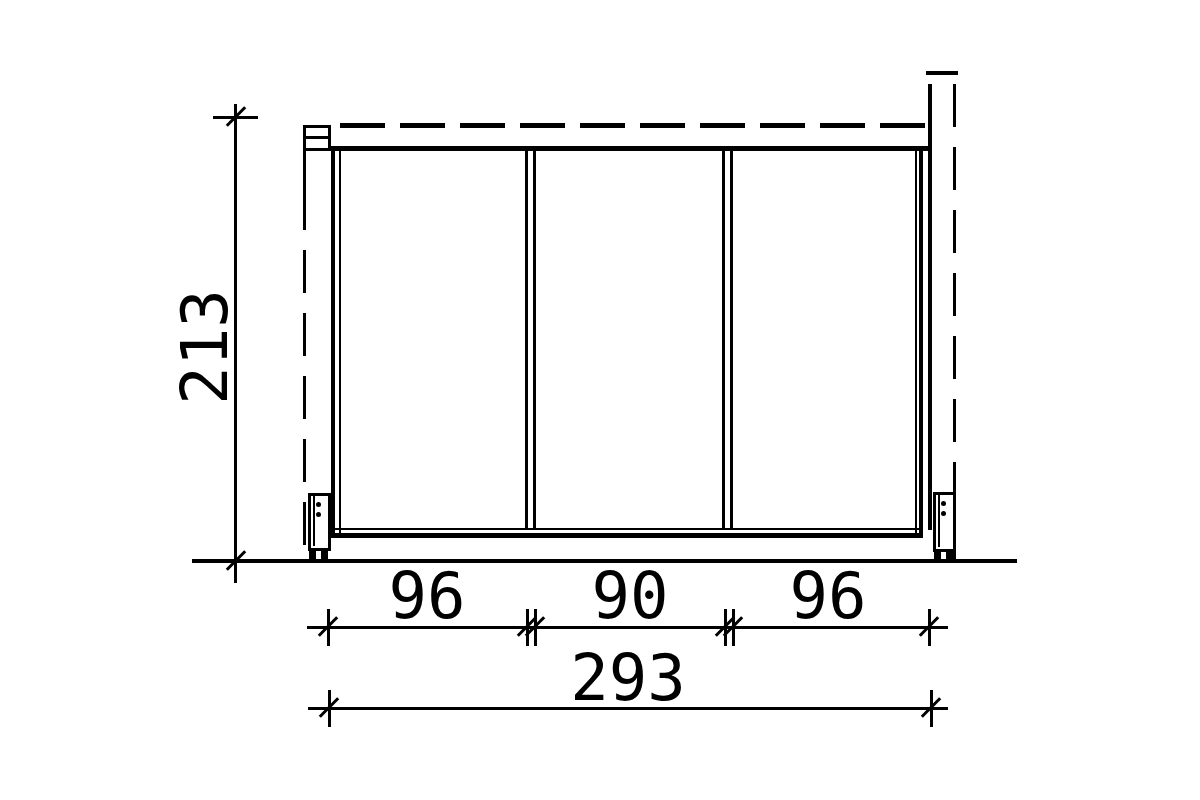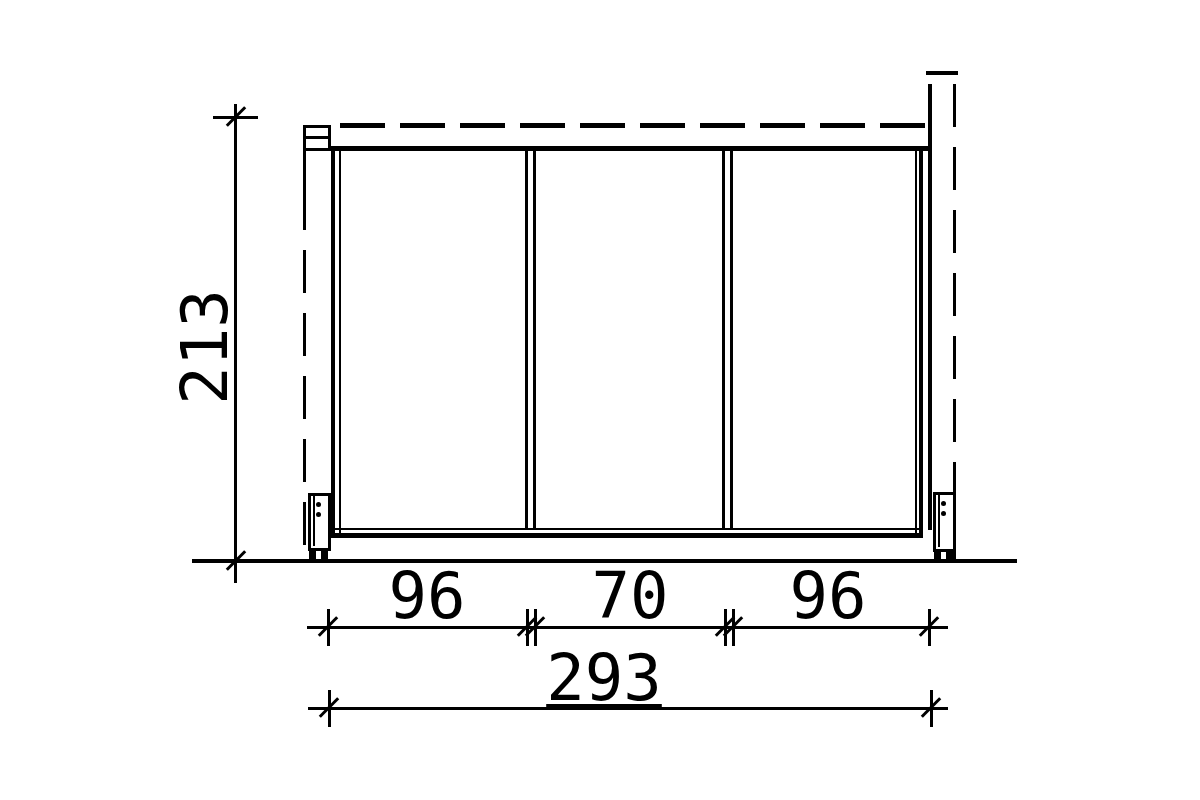--- a/index.html
+++ b/index.html
@@ -99,26 +99,26 @@
     <div class="ln" style="left:928px; top:609px; width:3px; height:37px;"></div>
 
     <div class="slash" style="left:315px; top:625px;"></div>
     <div class="slash" style="left:514px; top:625px;"></div>
     <div class="slash" style="left:522px; top:625px;"></div>
     <div class="slash" style="left:712px; top:625px;"></div>
     <div class="slash" style="left:720px; top:625px;"></div>
     <div class="slash" style="left:916px; top:625px;"></div>
 
     <div class="dimtext" style="left:347px; top:572px; width:160px;">96</div>
-    <div class="dimtext" style="left:550px; top:572px; width:160px;">70</div>
+    <div class="dimtext" style="left:550px; top:572px; width:160px;">90</div>
     <div class="dimtext" style="left:748px; top:572px; width:160px;">96</div>
   </div>
 
   <div>
     <div class="ln" style="left:308px; top:707px; width:640px; height:3px;"></div>
     <div class="ln" style="left:328px; top:690px; width:3px; height:37px;"></div>
     <div class="ln" style="left:930px; top:690px; width:3px; height:37px;"></div>
     <div class="slash" style="left:316px; top:706px;"></div>
     <div class="slash" style="left:918px; top:706px;"></div>
-    <div class="dimtext" style="left:524px; top:654px; width:160px;text-decoration:underline;">293</div>
+    <div class="dimtext" style="left:548px; top:654px; width:160px;">293</div>
   </div>
 
 </div>
 
 </body></html>

